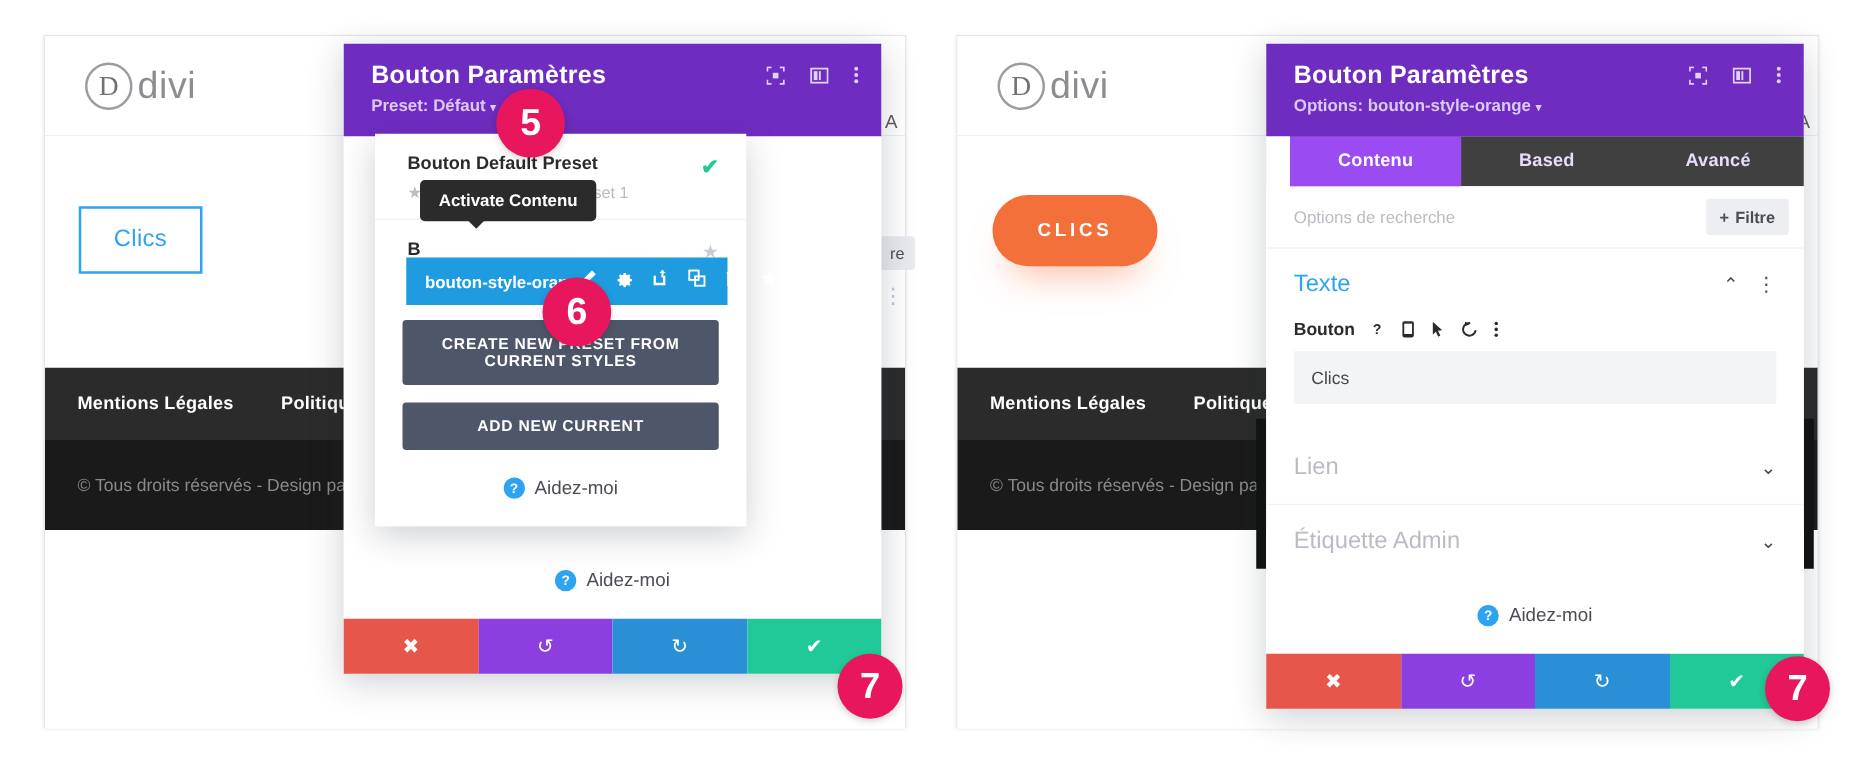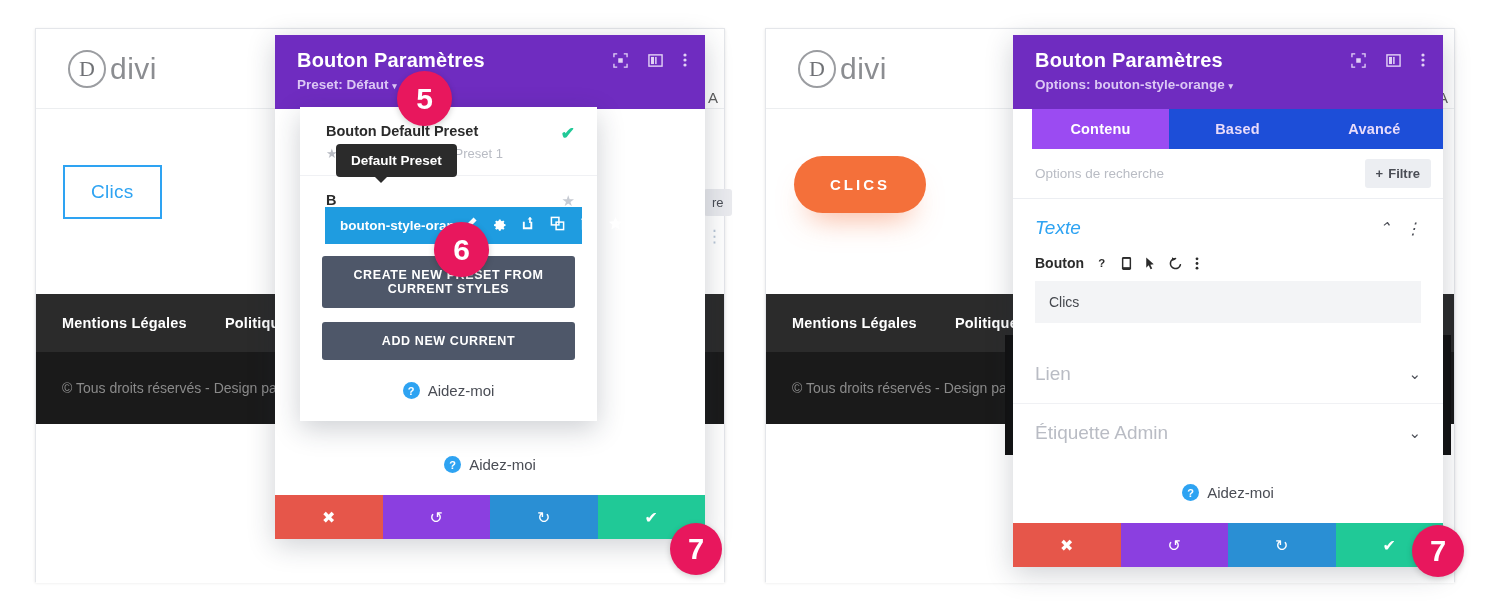--- a/index.html
+++ b/index.html
@@ -92,21 +92,21 @@
   }
   .modal-head .row { display:flex; align-items:flex-start; justify-content:space-between; }
   .modal-title { color:#fff; font-size: 20px; font-weight: 700; letter-spacing:.2px; }
   .head-icons { display:flex; align-items:center; gap: 20px; padding-top: 3px; }
   .hicon { color:#e2d2f5; display:flex; align-items:center; }
   .preset-line {
     margin-top: 5px; color:#dcc8f4; font-size: 13.5px; font-weight:600;
   }
   .caret-mini { font-size: 9px; }
 
-  .modal-tabs { display:flex; background:#1d4ed8;margin-left:19px; }
+  .modal-tabs { display:flex; background:#404040;margin-left:19px; }
   .modal-tabs .tab {
     padding: 12px 0; font-size: 14.5px; font-weight: 700; color:#e9dbfa;
     text-align:center; letter-spacing:.2px; width: 33.33%;
   }
   .modal-tabs .tab.active { background:#9B4BF2; color:#ffffff; }
 
   .search-row {
     display:flex; align-items:center; justify-content:space-between;
     background:#fff; padding: 10px 12px 10px 22px; border-bottom:1px solid #eceef2;
   }
@@ -335,21 +335,21 @@
           <span>★</span>
           <span>Based On: Bouton Preset 1</span>
         </div>
         <span class="pd-check">✔</span>
       </div>
 
       <div class="pd-row-hidden">
         <div class="pd-name">B</div>
         <span class="pd-star-right">★</span>
 
-        <div class="tooltip">Default Preset</div>
+        <div class="tooltip">Activate Contenu</div>
 
         <div class="pd-selected">
           <span class="label">bouton-style-orang</span>
           <span class="pd-acts">
             <span>
               <svg width="15" height="15" viewBox="0 0 16 16">
                   <path d="M11.3 1.5l3.2 3.2-8.4 8.4-4 0.8 0.8-4z" fill="#fff"></path>
                 </svg>
             </span>
             <span>
@@ -443,21 +443,21 @@
     <div class="search-row">
       <span class="search-ph">Options de recherche</span>
       <span class="filtre-btn">
         <span>+</span>
         <span>Filtre</span>
       </span>
     </div>
 
     <div class="modal-body">
 
-      <div class="opt-section" style="border-bottom:none; padding-bottom:6px;font-style:italic;">
+      <div class="opt-section" style="border-bottom:none; padding-bottom:6px;">
         <span class="title">Texte</span>
         <span class="opt-right">
           <span style="font-size:15px;">⌃</span>
           <span style="font-size:16px;">⋮</span>
         </span>
       </div>
 
       <div class="field-block">
         <div class="field-label-row">
           <span class="field-label">Bouton</span>

